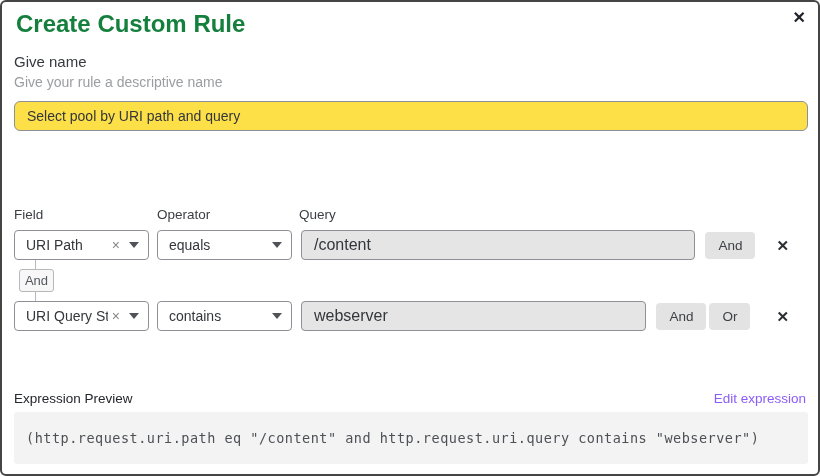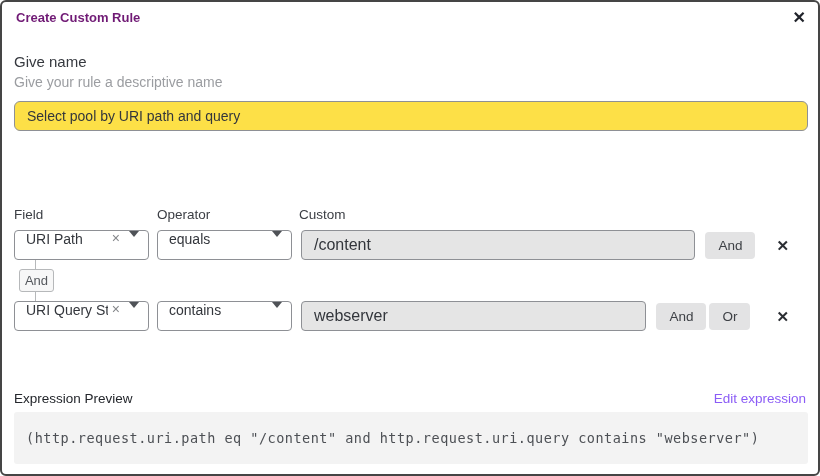--- a/index.html
+++ b/index.html
@@ -12,23 +12,23 @@
     height: 476px;
     background: #fff;
     border: 2px solid #454545;
     border-radius: 6px;
     overflow: hidden;
   }
 
   .dialog-title {
     position: absolute;
     top: 8px; left: 14px;
-    font-size: 13px;
-    font-weight: 700;
-    color: #701a75;
+    font-size: 24px;
+    font-weight: 700;
+    color: #15803d;
   }
 
   .close-btn {
     position: absolute;
     top: 6px; right: 12px;
     font-size: 16px;
     font-weight: 700;
     color: #21242b;
     cursor: pointer;
     line-height: 20px;
@@ -89,20 +89,21 @@
   .row-2 { top: 299px; }
 
   .select-box {
     width: 135px;
     height: 30px;
     flex: 0 0 135px;
     border: 1px solid #8e9095;
     border-radius: 4px;
     background: #fff;
     display: flex;
+    align-items: center;
     padding: 0 9px 0 11px;
     margin-right: 8px;
     cursor: pointer;
   }
   .select-box .sel-text {
     flex: 1;
     font-size: 14px;
     color: #33363c;
     white-space: nowrap;
     overflow: hidden;
@@ -224,21 +225,21 @@
   <div class="dialog-title">Create Custom Rule</div>
   <div class="close-btn">✕</div>
 
   <div class="rule-name-label">Give name</div>
   <div class="rule-name-helper">Give your rule a descriptive name</div>
   <input class="rule-name-input" type="text" value="Select pool by URI path and query" style="">
 
 
   <div class="col-label col-field">Field</div>
   <div class="col-label col-operator">Operator</div>
-  <div class="col-label col-value">Custom</div>
+  <div class="col-label col-value">Query</div>
 
   <div class="cond-row row-1">
     <div class="select-box">
       <span class="sel-text">URI Path</span>
       <span class="clear-x">×</span>
       <span class="caret"></span>
     </div>
     <div class="select-box operator">
       <span class="sel-text">equals</span>
       <span class="caret"></span>

